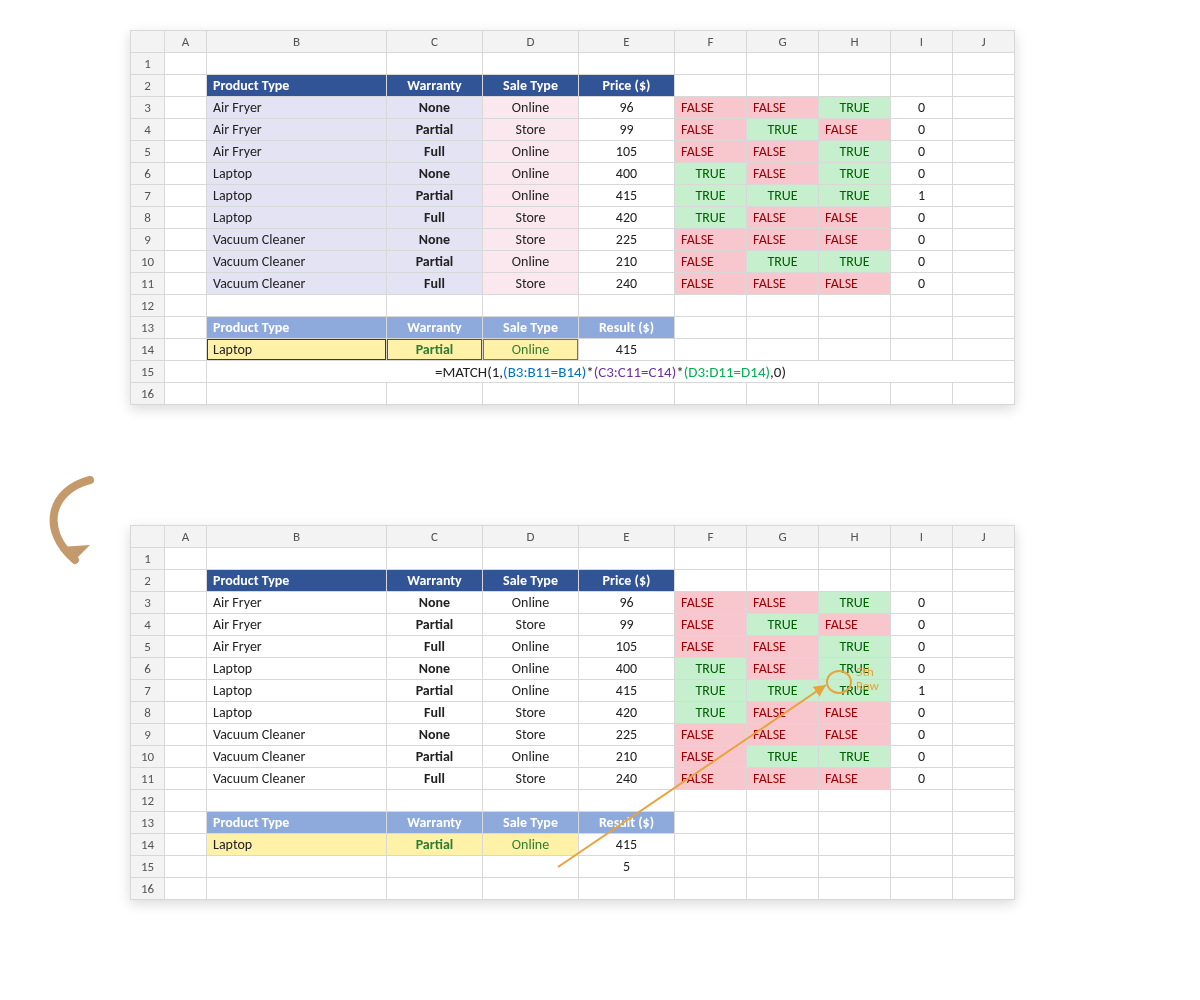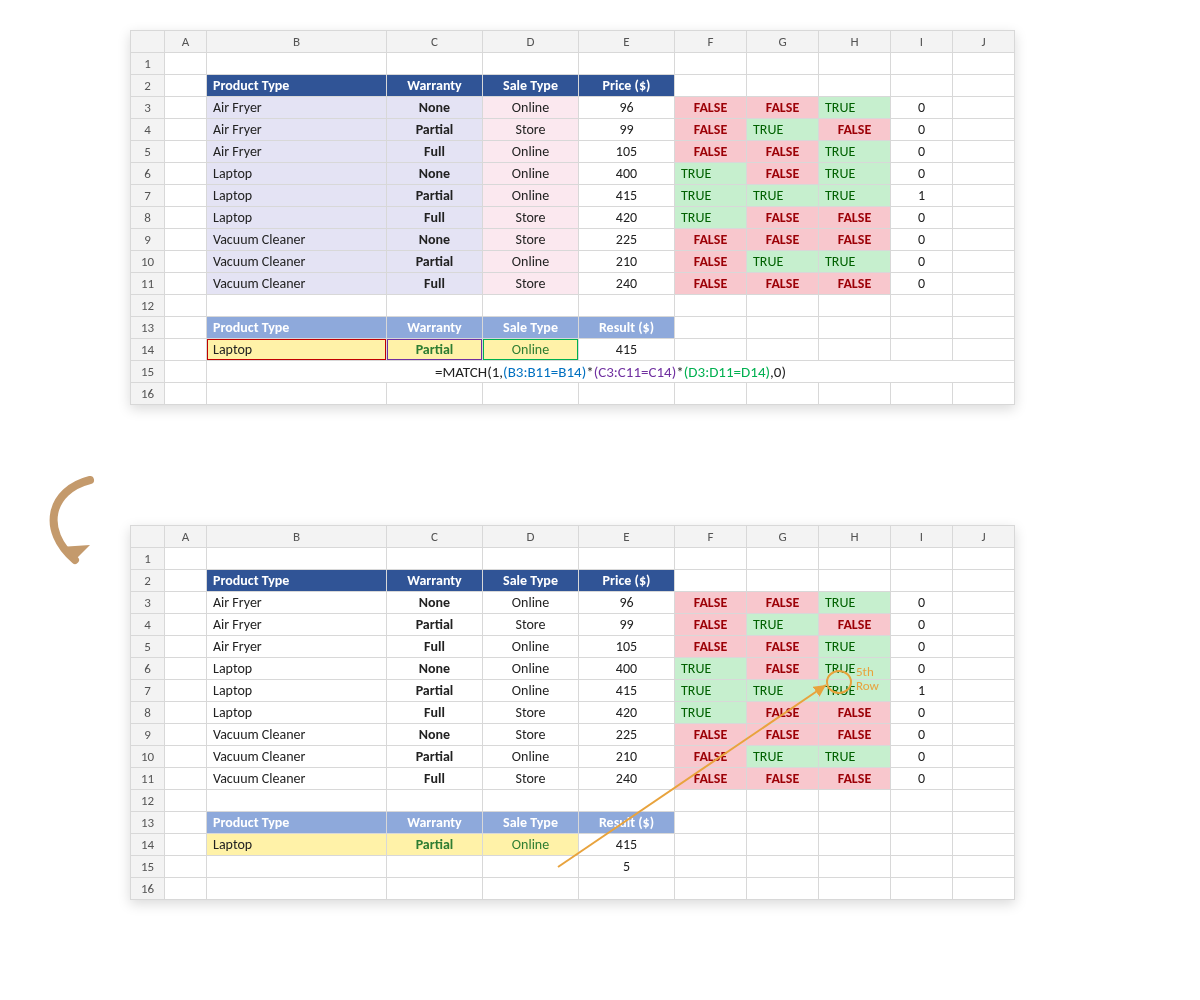--- a/index.html
+++ b/index.html
@@ -48,22 +48,22 @@
   .cH{width:72px;}
   .cI{width:62px;}
   .cJ{width:62px;}
   .hdrblue{background:#305496;color:#fff;font-weight:bold;}
   .hdrblue2{background:#8ea9db;color:#fff;font-weight:bold;}
   .lav{background:#e4e3f4;}
   .pink{background:#fbe8ef;}
   .yel{background:#fff2a8;}
   .yelgreen{background:#fff2a8;color:#2e7d32;}
   .ctr{text-align:center;}
-  .tg{background:#c6efce;color:#006100;}
-  .false{background:#f8c7cd;color:#9c0006;text-align:center;font-weight:bold;}
+  .tg{background:#c6efce;color:#006100;text-align:center;}
+  .false{background:#f8c7cd;color:#9c0006;text-align:left;}
   .num{text-align:center;}
   .formula{
     font-size:15px;
     text-align:left;
     padding-left:6px;
     margin-left:20px;
   }
   .formula .p1{color:#0070c0;}
   .formula .p3{color:#7030a0;}
   .formula .p4{color:#00b050;}

